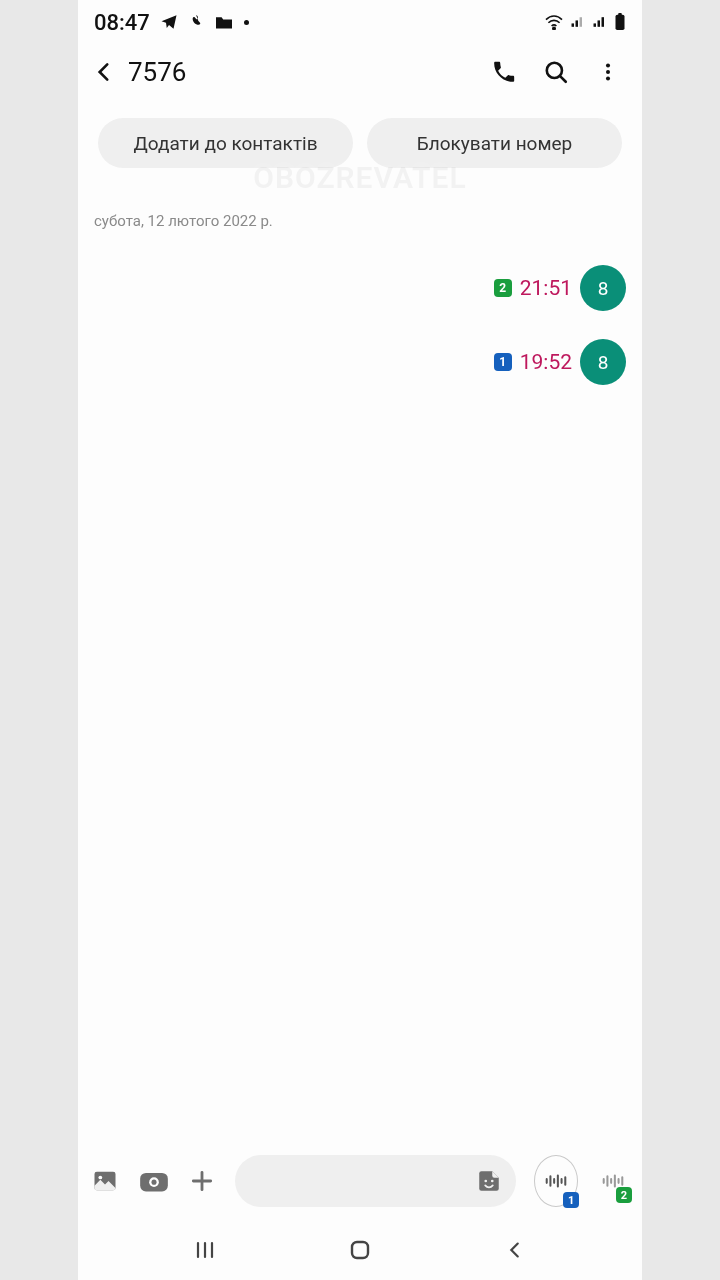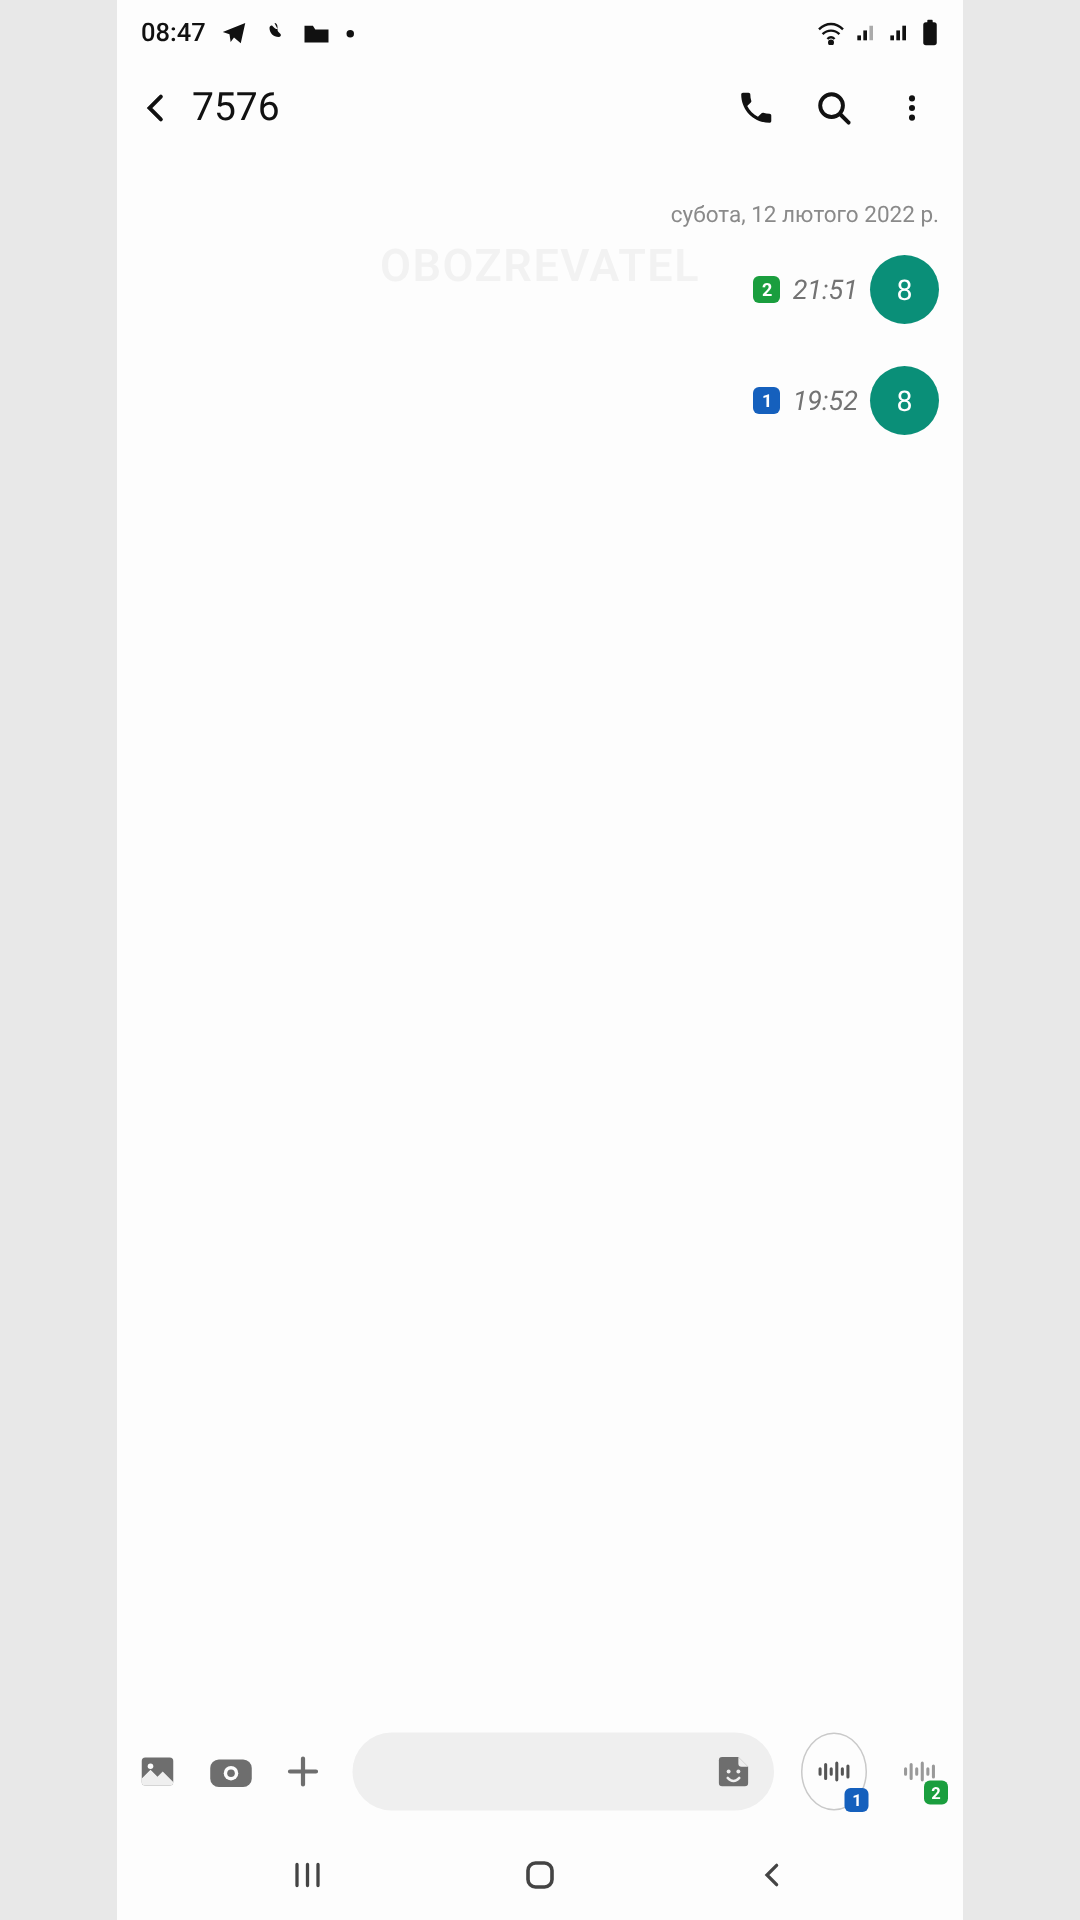--- a/index.html
+++ b/index.html
@@ -19,21 +19,21 @@
     background: #fdfdfd;
     display: flex;
     flex-direction: column;
   }
   
   .status-bar {
     height: 44px;
     display: flex;
     align-items: center;
     padding: 0 16px;
-    font-size: 17px;
+    font-size: 22px;
     font-weight: 500;
     color: #111;
   }
   .status-left { display: flex; align-items: center; gap: 10px; }
   .status-right { margin-left: auto; display: flex; align-items: center; gap: 6px; }
   .status-bar svg { display: block; }
   .dot { width:5px; height:5px; border-radius:50%; background:#111; }
 
   
   .app-header {
@@ -77,38 +77,38 @@
   }
 
   
   .conversation {
     flex:1;
     padding: 12px 16px;
     display:flex; flex-direction:column;
     overflow: hidden;
   }
   .date-divider {
-    text-align:right;
+    text-align:left;
     font-size: 15px;
     color:#8a8a8a;
-    margin: 22px 0 18px 0;
+    margin: 22px 0 35px 0;
   }
   .msg-row {
     display:flex; align-items:center; justify-content:flex-end;
     gap:8px;
     margin-bottom: 28px;
   }
   .sim-badge {
     width:18px; height:18px; border-radius:4px;
     color:#fff; font-size:12px; font-weight:700;
     display:flex; align-items:center; justify-content:center;
   }
   .sim-green { background:#1a9e3e; }
   .sim-blue  { background:#1560bd; }
-  .msg-time { font-size:18px; color:#737373;font-style:italic; }
+  .msg-time { font-size:21px; color:#be185d; }
   .bubble {
     width:46px; height:46px; border-radius:50%;
     background:#0a8f78;
     color:#fff; font-size:19px;
     display:flex; align-items:center; justify-content:center;
   }
 
   
   .compose-bar {
     height: 78px;
@@ -237,20 +237,28 @@
       <div class="icon-btn">
         <svg width="22" height="26" viewBox="0 0 24 24" fill="#111">
             <circle cx="12" cy="5" r="2.2"></circle>
             <circle cx="12" cy="12" r="2.2"></circle>
             <circle cx="12" cy="19" r="2.2"></circle>
           </svg>
       </div>
     </div>
   </div>
 
+  <div class="chip-row">
+    <div class="chip">
+      <span>Додати до контактів</span>
+    </div>
+    <div class="chip">
+      <span>Блокувати номер</span>
+    </div>
+  </div>
 
   <div class="watermark">OBOZREVATEL</div>
 
   <div class="conversation">
     <div class="date-divider">субота, 12 лютого 2022 р.</div>
 
     <div class="msg-row">
       <span class="sim-badge sim-green">2</span>
       <span class="msg-time">21:51</span>
       <span class="bubble">8</span>

